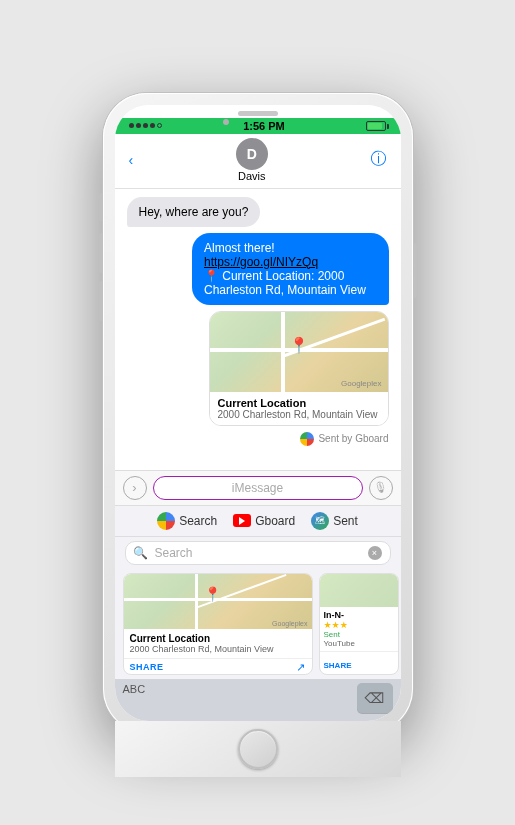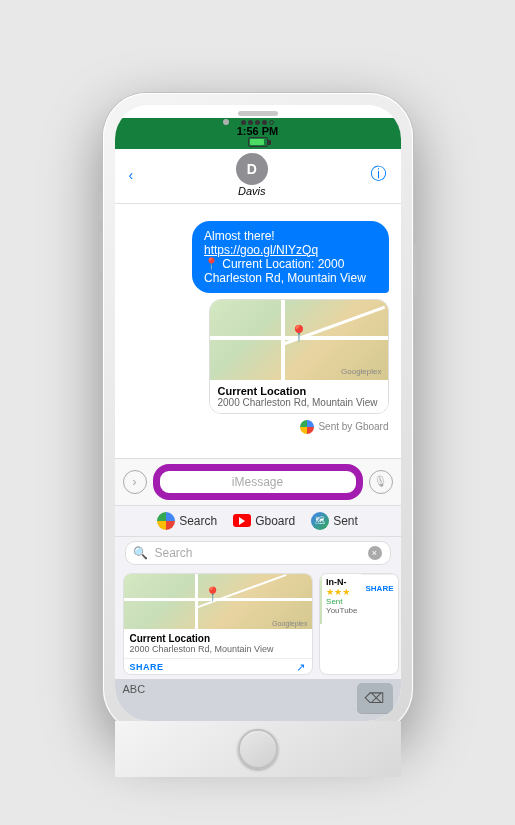--- a/index.html
+++ b/index.html
@@ -99,28 +99,27 @@
       background: #b0b0b0;
       border-radius: 50%;
       position: absolute;
       top: 14px;
       left: 50%;
       margin-left: -35px;
     }
 
     
     .status-bar {
-      background: #15803d;
+      background: #22c55e;
       display: flex;
       justify-content: space-between;
       align-items: center;
       padding: 2px 14px;
       font-size: 10px;
       font-weight: 600;
-      flex-direction: column;
     }
 
     .status-left { display: flex; gap: 2px; align-items: center; }
     .dot { width: 5px; height: 5px; background: #333; border-radius: 50%; }
     .dot.empty { background: transparent; border: 1px solid #333; }
 
     .status-time { font-size: 11px; font-weight: 700; color: #000; }
 
     .status-right { display: flex; align-items: center; gap: 3px; font-size: 9px; }
     .battery {
@@ -152,21 +151,21 @@
 
     .nav-center { display: flex; flex-direction: column; align-items: center; }
 
     .contact-avatar {
       width: 32px; height: 32px; border-radius: 50%;
       background: #8e8e93;
       display: flex; align-items: center; justify-content: center;
       color: #fff; font-size: 14px; font-weight: 600;
     }
 
-    .contact-name { font-size: 11px; color: #000; font-weight: 500; font-style: italic; }
+    .contact-name { font-size: 11px; color: #000; font-weight: 500; }
 
     .nav-info { color: #007aff; font-size: 16px; }
 
     
     .messages-area {
       flex: 1;
       background: #fff;
       overflow-y: auto;
       padding: 8px 12px;
       display: flex;
@@ -185,24 +184,23 @@
     }
 
     .bubble-right {
       align-self: flex-end;
       background: #007aff;
       border-radius: 18px 18px 4px 18px;
       padding: 8px 12px;
       max-width: 75%;
       font-size: 12px;
       color: #fff;
-      margin-top: 9px;
-    }
-
-    .bubble-right a { color: #ffffff; text-decoration: underline; }
+    }
+
+    .bubble-right a { color: #000000; text-decoration: underline; }
 
     .map-preview {
       align-self: flex-end;
       width: 180px;
       border-radius: 12px;
       overflow: hidden;
       border: 1px solid #ddd;
     }
 
     .map-img {
@@ -285,21 +283,21 @@
     .expand-btn {
       width: 24px; height: 24px; border-radius: 50%;
       border: 1.5px solid #aaa;
       display: flex; align-items: center; justify-content: center;
       font-size: 13px; color: #aaa;
     }
 
     .imessage-input {
       flex: 1;
       background: #fff;
-      border: 7px solid #a21caf;
+      border: 1px solid #a21caf;
       border-radius: 16px;
       padding: 4px 10px;
       font-size: 12px;
       color: #aaa;
       text-align: center;
     }
 
     .mic-btn {
       width: 24px; height: 24px;
       border: 1.5px solid #aaa;
@@ -416,21 +414,21 @@
 
     .result-card-side {
       background: #fff;
       border: 1px solid #e0e0e0;
       border-radius: 8px;
       margin: 4px 8px 4px 6px;
       width: 80px;
       flex-shrink: 0;
       overflow: hidden;
       display: flex;
-      flex-direction: row;
+      flex-direction: column;
     }
 
     .side-map {
       width: 100%;
       height: 50px;
       background: linear-gradient(135deg, #d4e8c2, #c8deb8);
     }
 
     .side-info { padding: 3px 4px; }
     .side-name { font-size: 9px; font-weight: 700; color: #000; }
@@ -521,20 +519,23 @@
       </div>
       <div class="nav-center">
         <div class="contact-avatar">D</div>
         <span class="contact-name">Davis</span>
       </div>
       <div class="nav-info">ⓘ</div>
     </div>
 
     <div class="messages-area">
 
+      <div class="bubble-left">
+        <span>Hey, where are you?</span>
+      </div>
 
       <div class="bubble-right">
         <span>Almost there!<br><a>https://goo.gl/NIYzQq</a><br>📍 Current Location: 2000 Charleston Rd, Mountain View</span>
       </div>
 
       <div class="map-preview">
         <div class="map-img">
           <div class="map-road-h"></div>
           <div class="map-road-v"></div>
           <div class="map-road-diag"></div>

